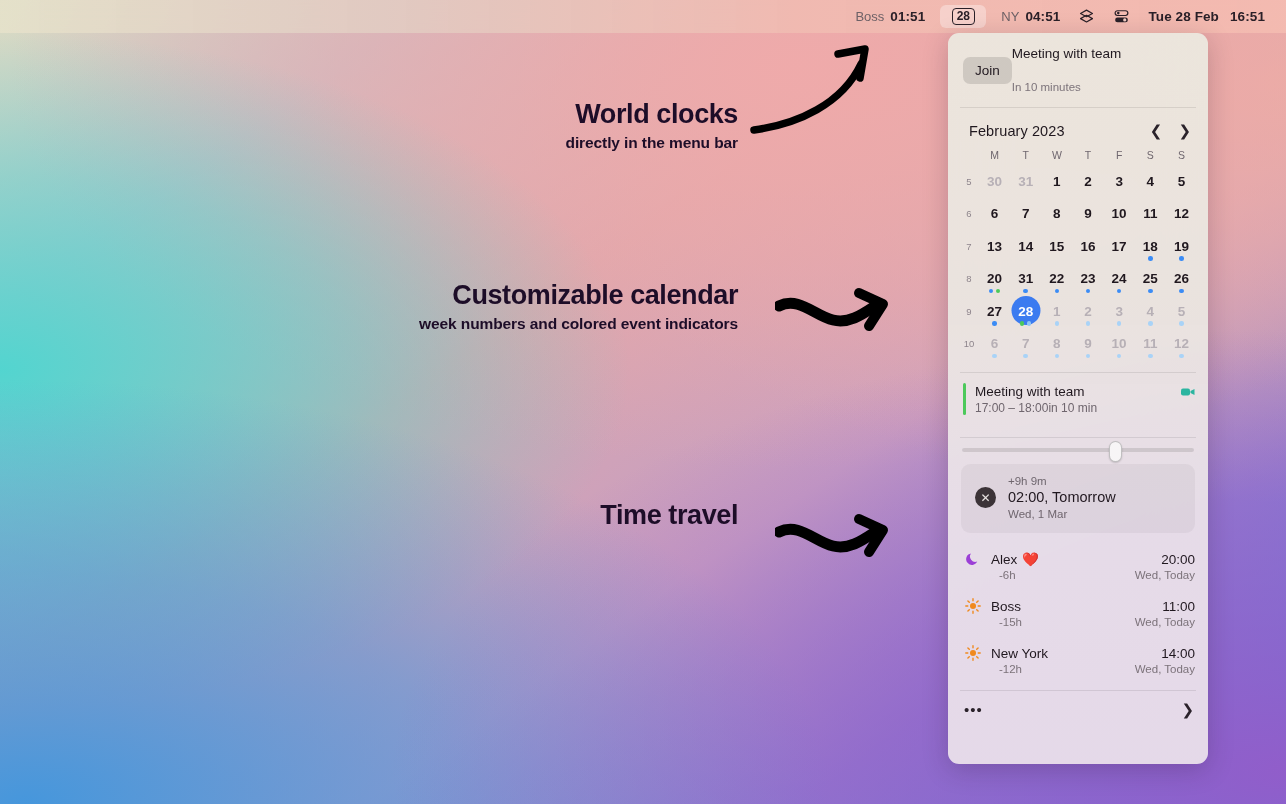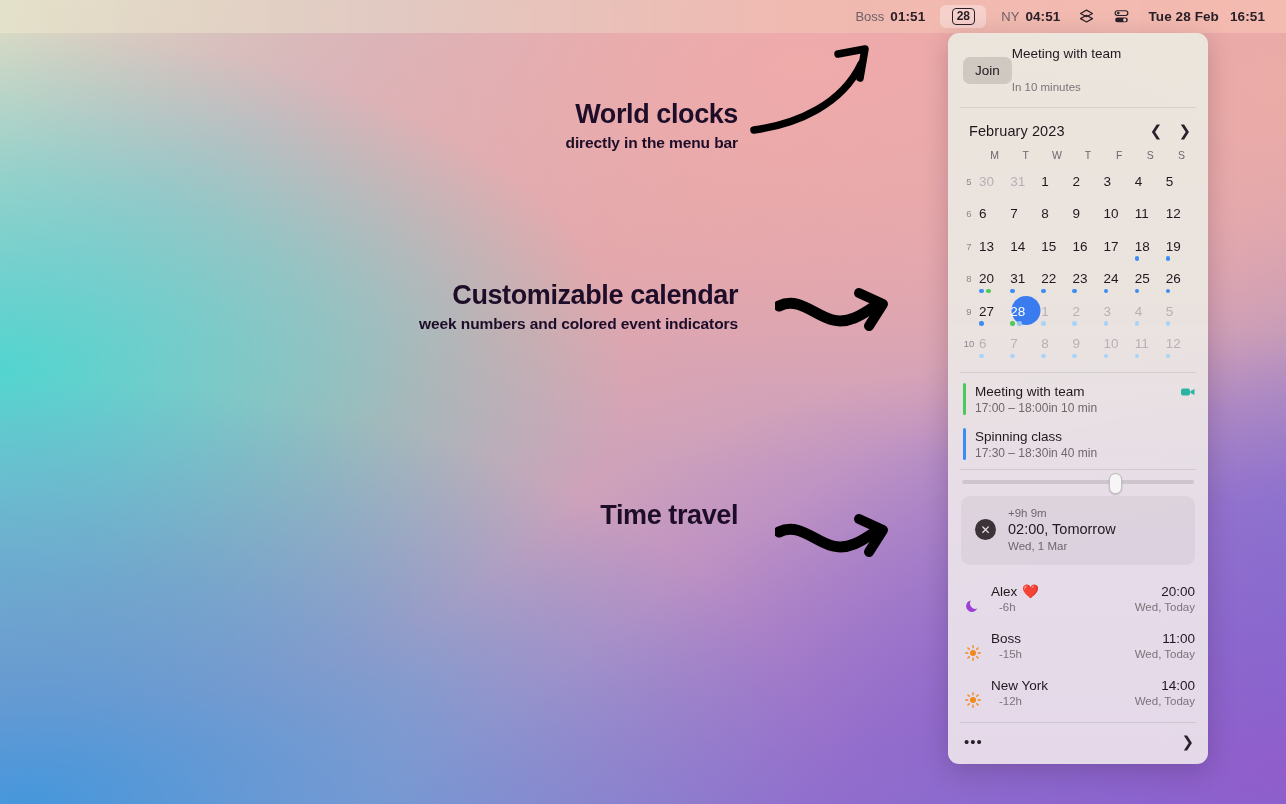--- a/index.html
+++ b/index.html
@@ -97,21 +97,21 @@
   #month-nav { display: flex; gap: 8px; }
   #month-nav span { font-size: 15px; color: #2a222a; cursor: pointer; padding: 0 4px; }
 
   
   #cal { padding: 0 11px 6px 11px; }
   .cal-row { display: grid; grid-template-columns: 20px repeat(7, 1fr); align-items: center; }
   .wk { font-size: 9.5px; color: #8e858c; text-align: center; }
   .dow { font-size: 10.5px; color: #6f666e; text-align: center; padding-bottom: 4px; font-weight: 400; }
   .cell {
     position: relative; height: 32.5px;
-    display: flex; flex-direction: column; justify-content: center;
+    display: flex; flex-direction: column; align-items: center; justify-content: center; font-weight: bold;
   }
   .cell .num { font-size: 13.5px; line-height: 15px; z-index: 1; }
   .cell.dim .num { color: #b7b0b6; }
   .cell.today .num { color: #ffffff; }
   .cell.today::before {
     content: ""; position: absolute; top: 1px; left: 50%; transform: translateX(-50%);
     width: 29px; height: 29px; border-radius: 50%;
     background: #3b7bf0;
   }
   .dots { position: absolute; bottom: 2px; display: flex; gap: 2.5px; z-index: 1; }
@@ -151,21 +151,21 @@
     width: 21px; height: 21px; border-radius: 50%;
     background: #3b3337; color: #e9e4e2;
     display: flex; align-items: center; justify-content: center;
     font-size: 12px; line-height: 1; cursor: pointer; flex: 0 0 21px;
   }
   #tt-text .o { font-size: 11.5px; color: #6f666e; line-height: 14px; }
   #tt-text .m { font-size: 14.5px; line-height: 19px; margin-top: 0px; }
   #tt-text .d { font-size: 11.5px; color: #6f666e; line-height: 15px; }
 
   
-  .clock { display: flex; align-items: flex-end; gap: 10px; padding: 8px 13px 8px 16px; }
+  .clock { display: flex; align-items: flex-start; gap: 10px; padding: 8px 13px 8px 16px; }
   .clock-icon { width: 17px; display: flex; align-items: center; justify-content: center; font-size: 15px; }
   .clock-main { flex: 1; }
   .clock-name { font-size: 13.5px; line-height: 17px; display: flex; align-items: center; gap: 5px; }
   .clock-off { font-size: 11.5px; color: #7c737a; line-height: 14px; margin-left: 8px; }
   .clock-right { text-align: right; }
   .clock-time { font-size: 13.5px; line-height: 17px; }
   .clock-date { font-size: 11.5px; color: #7c737a; line-height: 14px; }
 
   
   #footer-div { height: 1px; background: rgba(0,0,0,0.09); margin: 6px 12px 0; }
@@ -525,29 +525,20 @@
               </svg>
             </div>
             <div class="ebot">
               <span class="etime">17:00 – 18:00</span>
               <span class="ewhen">in 10 min</span>
             </div>
           </div>
         </div>
         <div class="event">
           <div class="ebar" style="background: rgb(59, 140, 245);"></div>
-          <div class="ebody">
-            <div class="etop">
-              <div class="etitle">Spinning class</div>
-            </div>
-            <div class="ebot">
-              <span class="etime">17:30 – 18:30</span>
-              <span class="ewhen">in 40 min</span>
-            </div>
-          </div>
         </div>
       </div>
 
     <div class="divider"></div>
 
     <div id="slider-wrap">
       <div id="track"></div>
       <div id="knob" style="left: 160.73px;"></div>
     </div>
 

